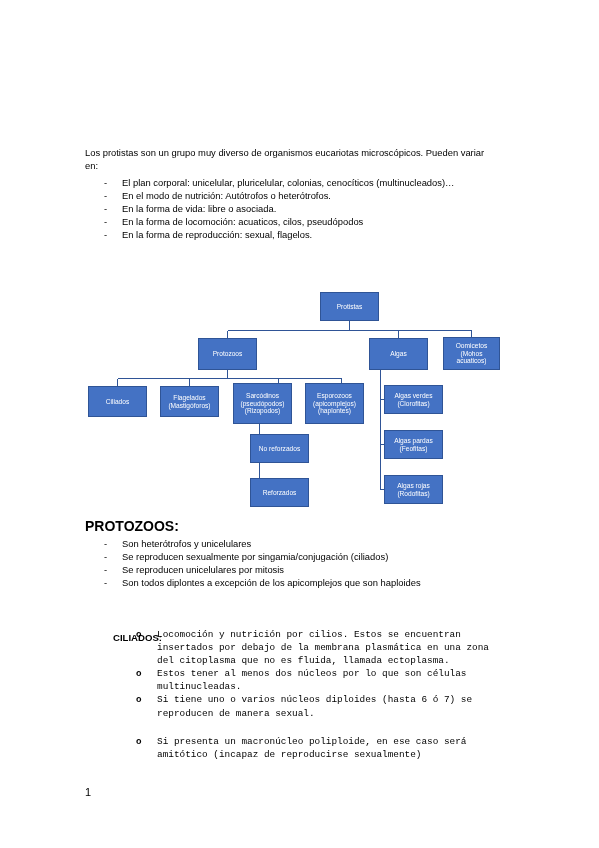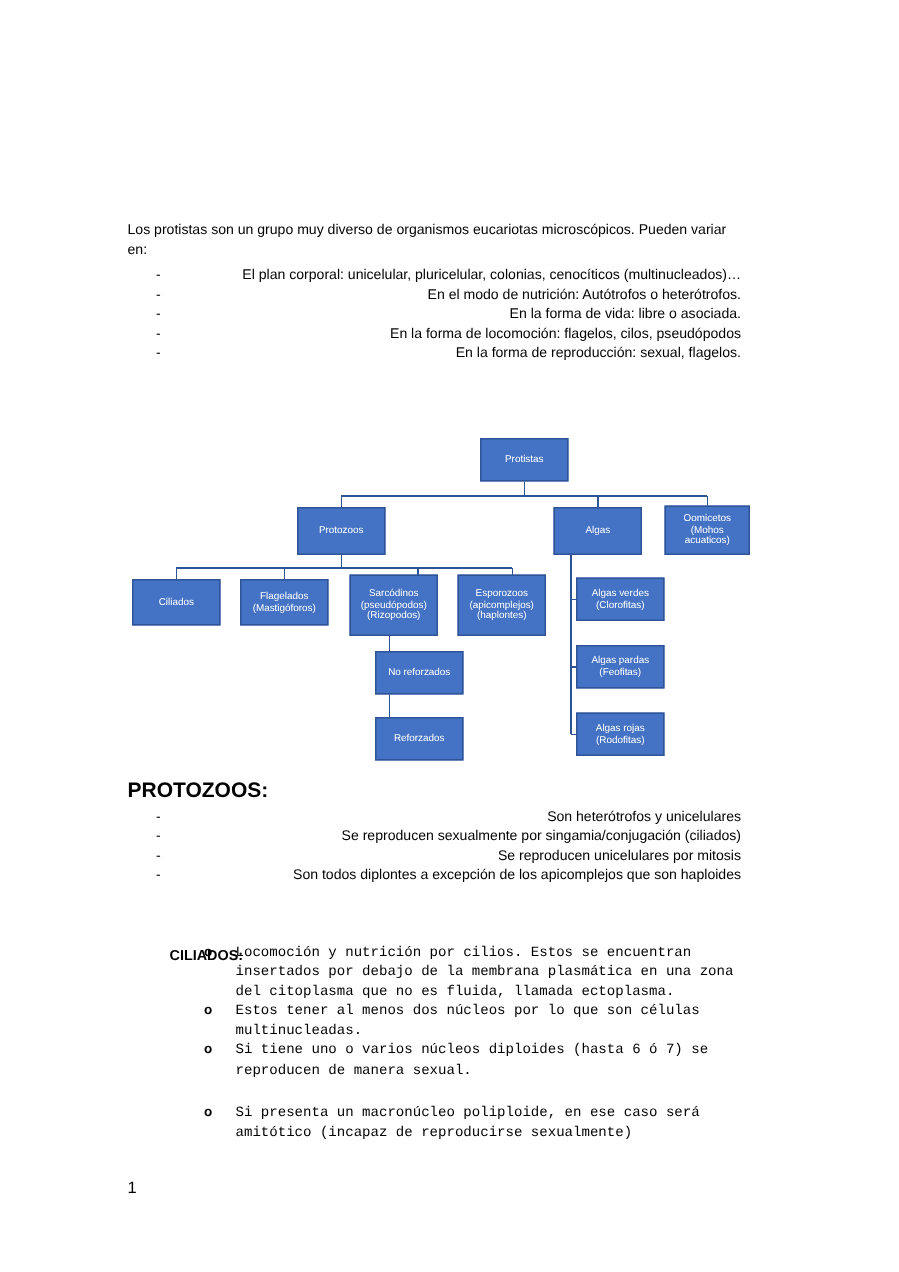--- a/index.html
+++ b/index.html
@@ -63,21 +63,20 @@
   .dash-row {
     display: flex;
     align-items: flex-start;
   }
   .dash-mark {
     width: 18px;
     flex: 0 0 18px;
   }
   .dash-text {
     flex: 1 1 auto;
-    text-align: right;
   }
 
   
   #chart {
     position: absolute;
     left: 0;
     top: 0;
     width: 599px;
     height: 848px;
     pointer-events: none;
@@ -166,21 +165,21 @@
     <div class="dash-row">
       <div class="dash-mark">-</div>
       <div class="dash-text">En el modo de nutrición: Autótrofos o heterótrofos.</div>
     </div>
     <div class="dash-row">
       <div class="dash-mark">-</div>
       <div class="dash-text">En la forma de vida: libre o asociada.</div>
     </div>
     <div class="dash-row">
       <div class="dash-mark">-</div>
-      <div class="dash-text">En la forma de locomoción: flagelos, cilos, pseudópodos</div>
+      <div class="dash-text">En la forma de locomoción: acuaticos, cilos, pseudópodos</div>
     </div>
     <div class="dash-row">
       <div class="dash-mark">-</div>
       <div class="dash-text">En la forma de reproducción: sexual, flagelos.</div>
     </div>
   </div>
 
   <svg id="chart" viewBox="0 0 599 848" xmlns="http://www.w3.org/2000/svg">
     <g stroke="#2F5496" stroke-width="1" fill="none" shape-rendering="crispEdges">
 

